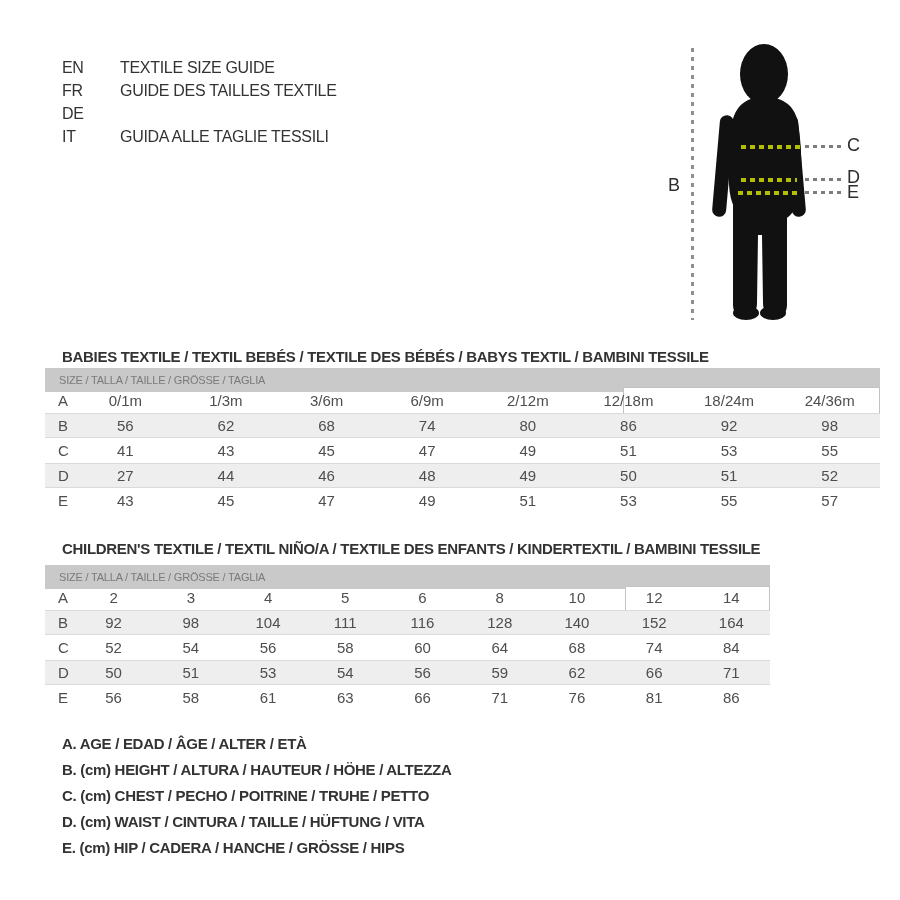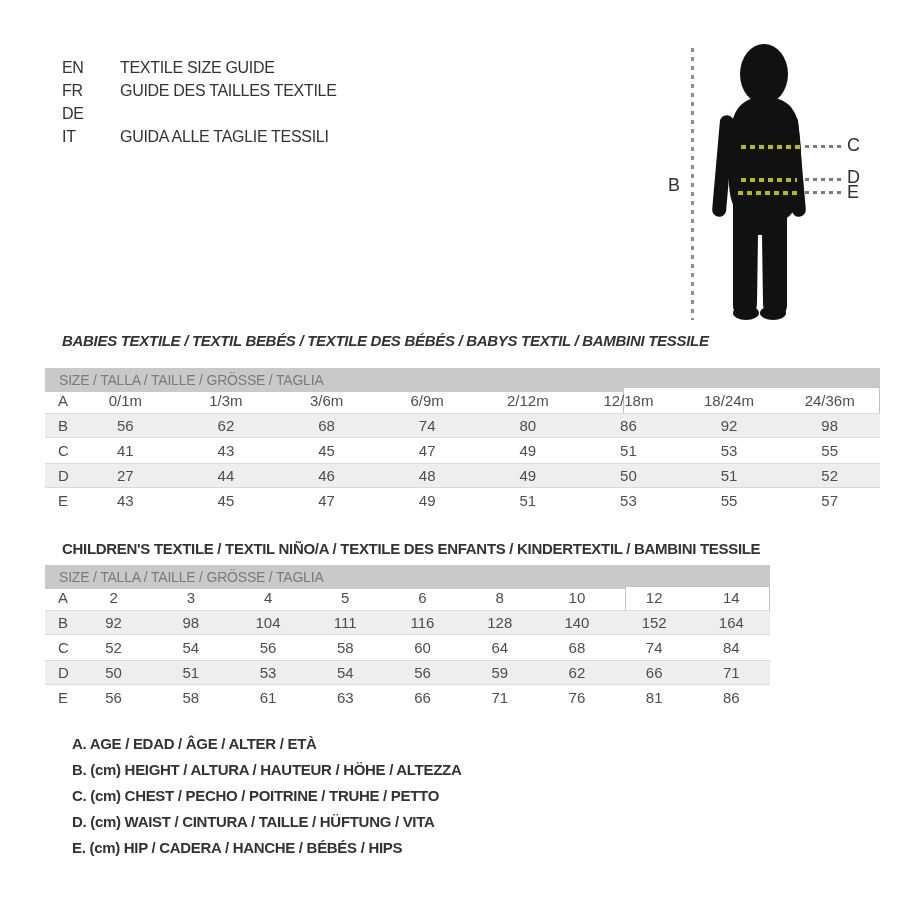--- a/index.html
+++ b/index.html
@@ -34,29 +34,29 @@
   .mlabel{position:absolute;font-size:18px;color:#2e2e2e;letter-spacing:-0.3px;}
 
   
   .sec-title{font-size:15px;font-weight:700;color:var(--ink);letter-spacing:-0.3px;}
 
   
   .size-table{position:absolute;}
   .band-bg{position:absolute;left:0;top:0;width:100%;height:24px;background:var(--band);z-index:0;}
   .hl-box{position:absolute;background:#ffffff;border:1px solid #c2c2c2;z-index:1;}
   .t-head{position:relative;z-index:2;height:20px;line-height:24px;padding-left:14px;
-    font-size:14px;color:var(--bandink);letter-spacing:-0.2px;}
+    font-size:11px;color:var(--bandink);letter-spacing:-0.2px;}
   .t-rows{position:relative;z-index:2;}
   .t-row{display:grid;height:25px;line-height:25px;}
   .stripe-row{background:var(--stripe);box-shadow:0 -1px 0 #dadada inset,0 1px 0 #dadada inset;}
   .t-label{padding-left:13px;font-size:15px;color:var(--cellink);text-align:left;}
   .t-cell{font-size:15px;color:var(--cellink);text-align:center;}
 
   
-  .legend{left:72px;top:731px;}
+  .legend{left:62px;top:731px;}
   .legend-line{font-size:15px;font-weight:700;color:var(--ink);line-height:26px;letter-spacing:-0.3px;}
 </style>
 </head>
 <body>
 
 <div class="abs lang-list">
     <div class="lang-row">
       <div class="lang-code">EN</div>
       <div class="lang-label">TEXTILE SIZE GUIDE</div>
     </div>
@@ -95,21 +95,21 @@
 
   <div class="mline-y" style="left:86px;top:140px;width:56px;"></div>
   <div class="mline-g" style="top:140px;"></div>
   <div class="mlabel" style="left:192px;top:129px;">D</div>
 
   <div class="mline-y" style="left:83px;top:153px;width:62px;"></div>
   <div class="mline-g" style="top:153px;"></div>
   <div class="mlabel" style="left:192px;top:144px;">E</div>
 </div>
 
-<div class="abs sec-title" style="left:62px;top:332px;font-style:italic;">BABIES TEXTILE / TEXTIL BEBÉS / TEXTILE DES BÉBÉS / BABYS TEXTIL  / BAMBINI TESSILE</div>
+<div class="abs sec-title" style="left:62px;top:348px;">BABIES TEXTILE / TEXTIL BEBÉS / TEXTILE DES BÉBÉS / BABYS TEXTIL  / BAMBINI TESSILE</div>
 
 <div class="size-table" style="left:45px;top:368px;width:835px;height:149px;">
   <div class="band-bg"></div>
   <div class="hl-box" style="left:578px;top:19px;width:257px;height:31px;"></div>
   <div class="t-head">SIZE / TALLA / TAILLE / GRÖSSE / TAGLIA</div>
   <div class="t-rows">
       <div class="t-row" style="grid-template-columns: 30px repeat(8, 1fr);">
         <div class="t-label">A</div>
         <div class="t-cell">0/1m</div>
         <div class="t-cell">1/3m</div>
@@ -235,14 +235,14 @@
         <div class="t-cell">86</div>
       </div>
     </div>
 </div>
 
 <div class="abs legend">
     <div class="legend-line">A. AGE / EDAD / ÂGE / ALTER / ETÀ</div>
     <div class="legend-line">B. (cm) HEIGHT / ALTURA / HAUTEUR / HÖHE / ALTEZZA</div>
     <div class="legend-line">C. (cm) CHEST / PECHO / POITRINE / TRUHE / PETTO</div>
     <div class="legend-line">D. (cm) WAIST / CINTURA / TAILLE / HÜFTUNG / VITA</div>
-    <div class="legend-line">E. (cm) HIP / CADERA / HANCHE / BÉBÉS / HIPS</div>
+    <div class="legend-line">E. (cm) HIP / CADERA / HANCHE / GRÖSSE / HIPS</div>
   </div>
 
 </body></html>

